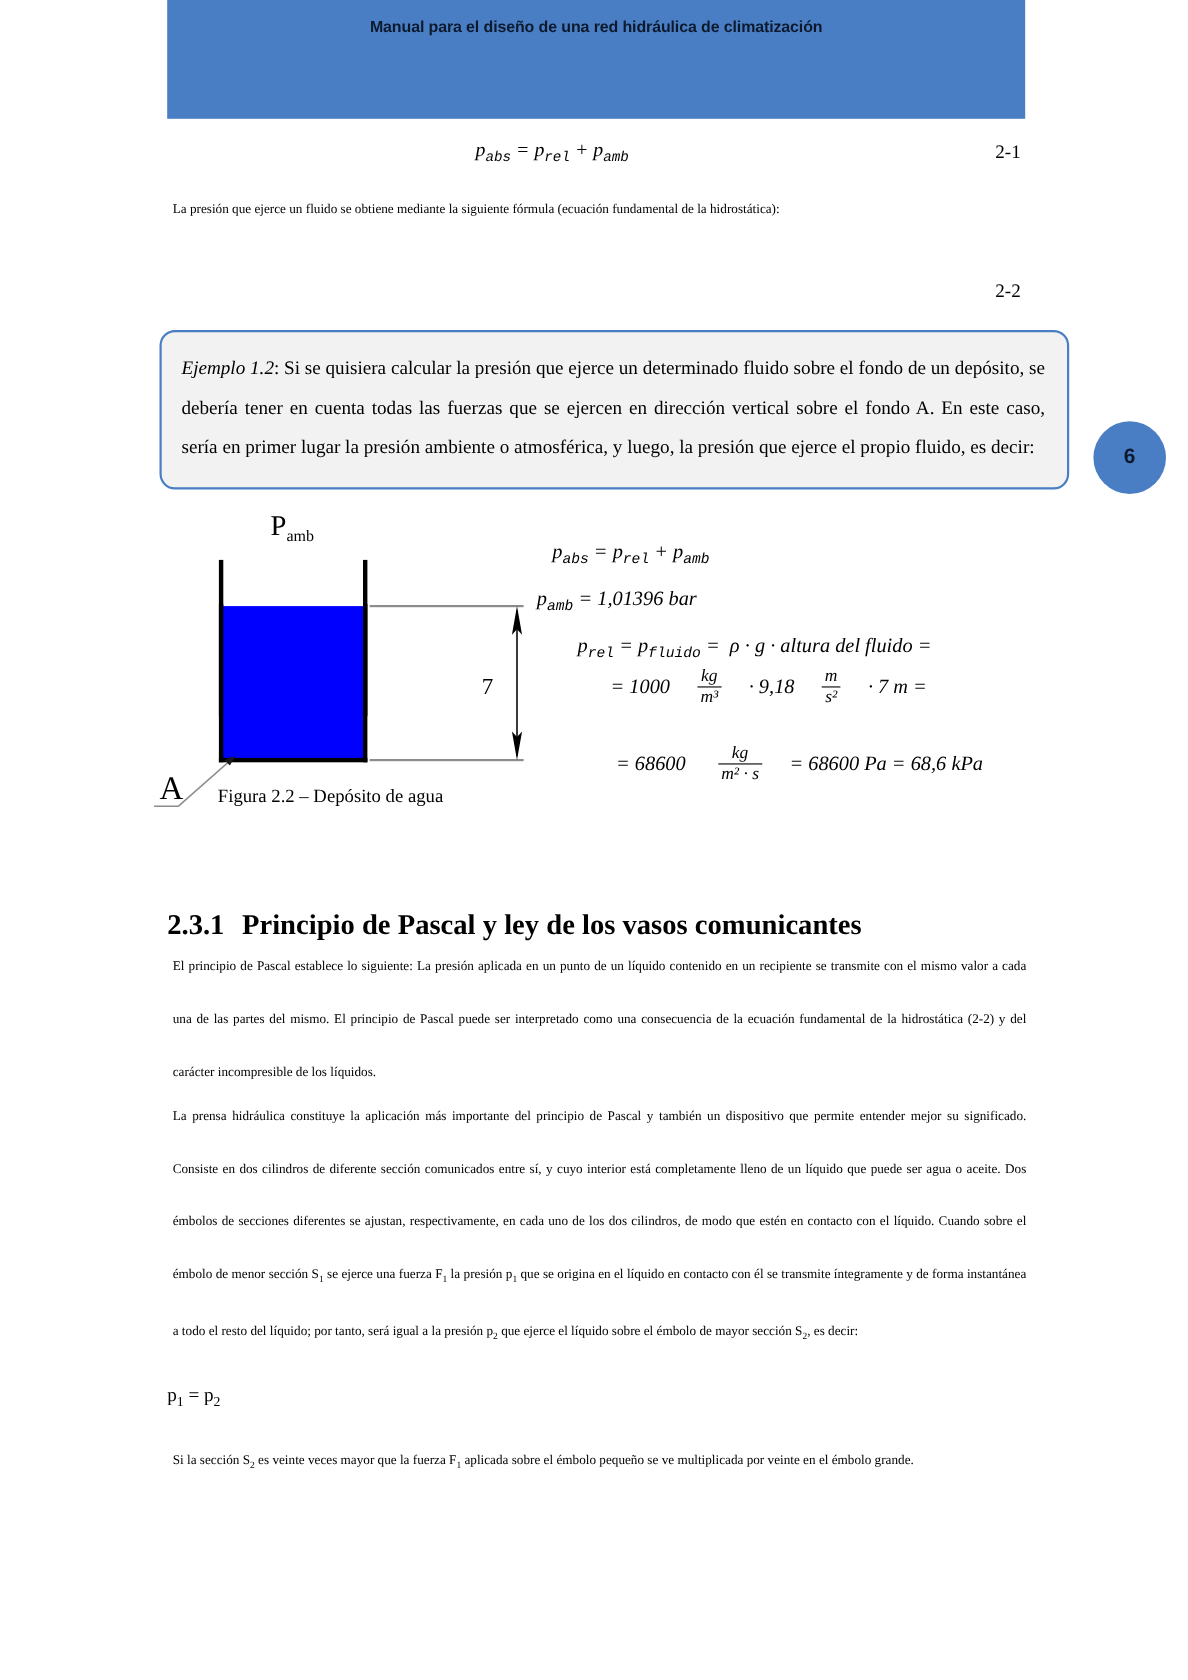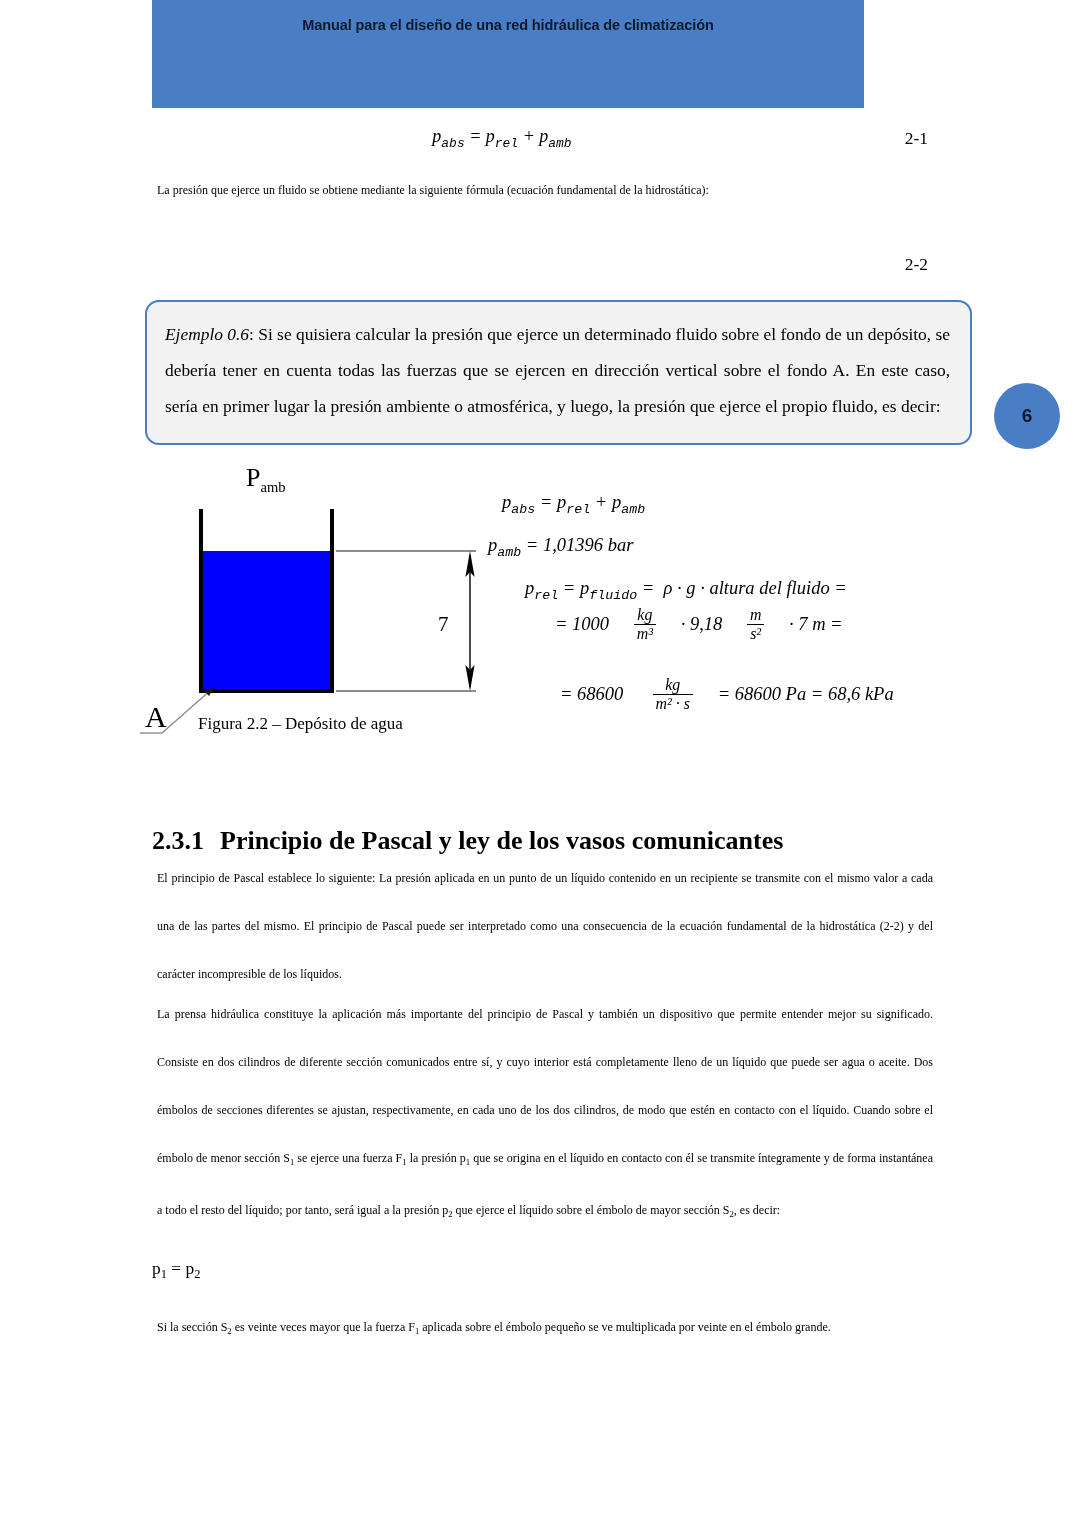--- a/index.html
+++ b/index.html
@@ -14,21 +14,21 @@
     font-family: "Liberation Serif", serif;
     color: #000000;
     overflow: hidden;
   }
 
   
   .banner {
     position: absolute;
     left: 152px;
     top: 0;
-    width: 712px;
+    width: 780px;
     height: 108px;
     background: #4a7ec4;
     text-align: center;
     box-sizing: border-box;
     padding-top: 17px;
   }
   .banner-line1 {
     font-family: "Liberation Sans", sans-serif;
     font-weight: bold;
     font-size: 14.5px;
@@ -285,21 +285,21 @@
   <div class="eq-num">2-1</div>
 </div>
 
 <div class="body-text" style="top:166px;">La presión que ejerce un fluido se obtiene mediante la siguiente fórmula (ecuación fundamental de la hidrostática):</div>
 
 <div class="eq-row" style="top:252px;">
   <div class="eq-num">2-2</div>
 </div>
 
 <div class="example-box">
-  <span class="lead">Ejemplo 0.6</span><span>: Si se quisiera calcular la presión que ejerce un determinado fluido sobre el fondo de un depósito, se debería tener en cuenta todas las fuerzas que se ejercen en dirección vertical sobre el fondo A. En este caso, sería en primer lugar la presión ambiente o atmosférica, y luego, la presión que ejerce el propio fluido, es decir:</span>
+  <span class="lead">Ejemplo 1.2</span><span>: Si se quisiera calcular la presión que ejerce un determinado fluido sobre el fondo de un depósito, se debería tener en cuenta todas las fuerzas que se ejercen en dirección vertical sobre el fondo A. En este caso, sería en primer lugar la presión ambiente o atmosférica, y luego, la presión que ejerce el propio fluido, es decir:</span>
 </div>
 
 <div class="figure">
 
   <div class="pamb-label">
     <span>P</span><sub>amb</sub>
   </div>
 
   <div class="tank-wall-l"></div>
   <div class="tank-wall-r"></div>

